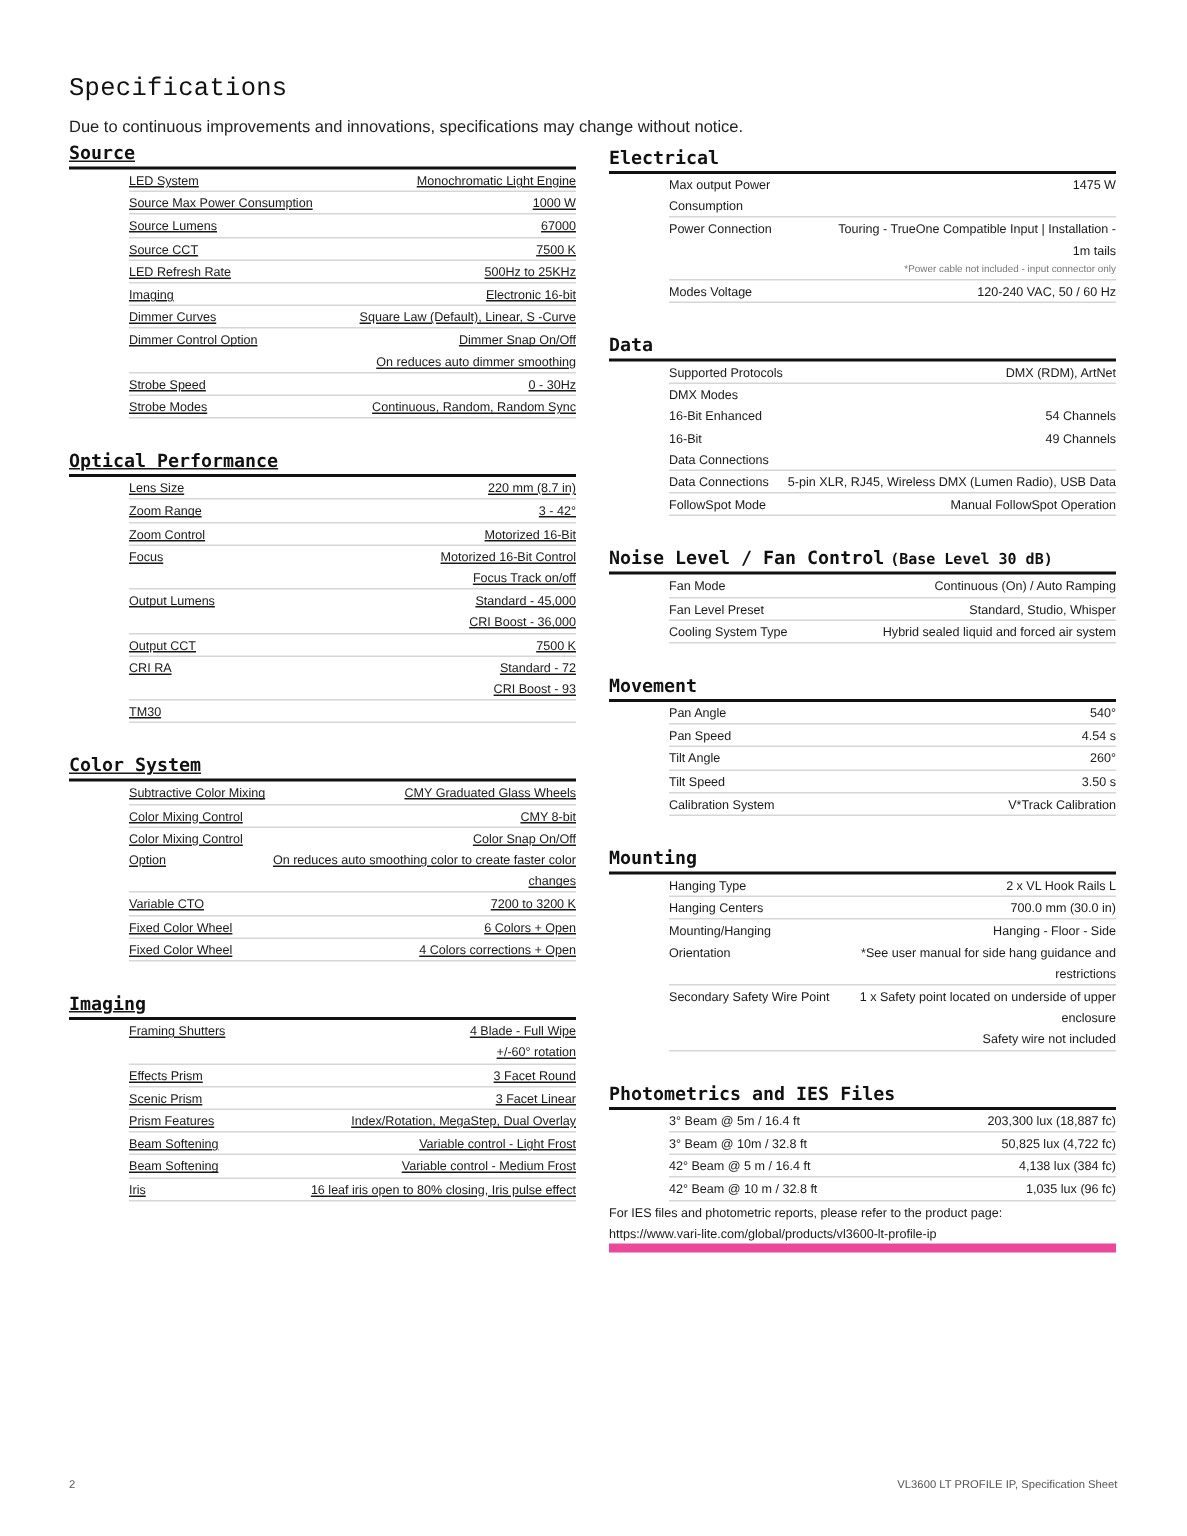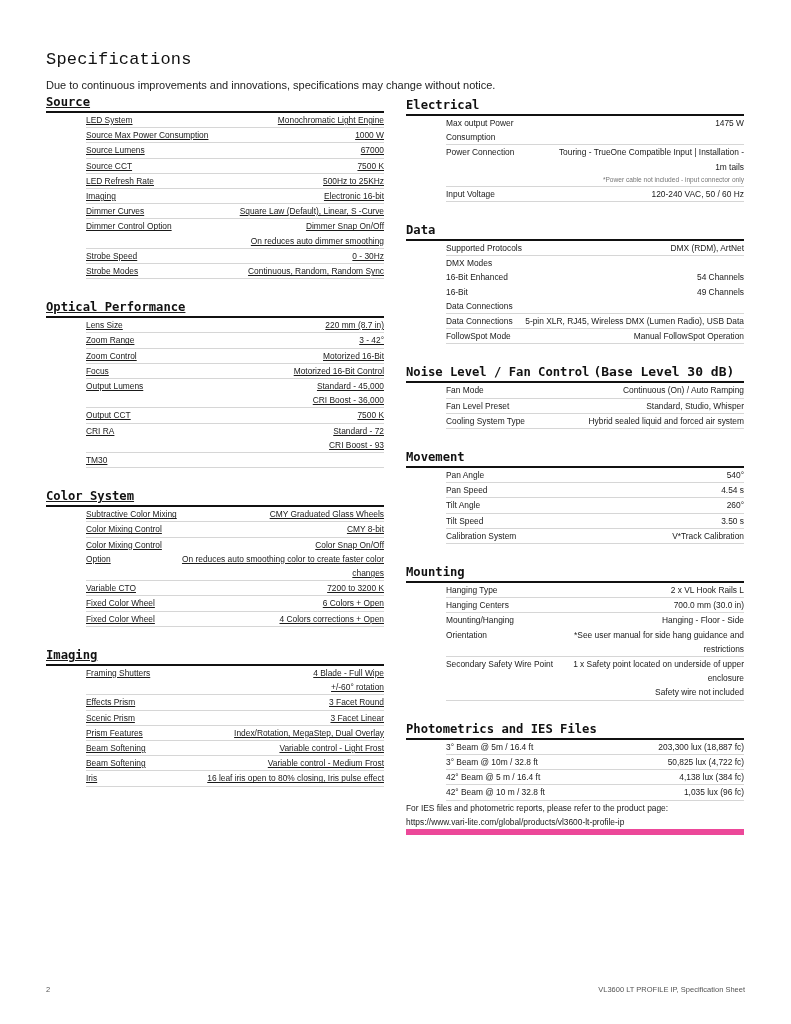--- a/index.html
+++ b/index.html
@@ -19,21 +19,21 @@
   .col { position: absolute; width: 338px; }
   .col-left { left: 46px; top: 94px; text-decoration: underline; }
   .col-right { left: 406px; top: 97px; }
   .section { margin-bottom: 20px; }
   .section-title {
     font-family: "DejaVu Sans Mono", monospace; font-weight: bold;
     font-size: 12.2px; color: #111; height: 16px; line-height: 16px;
     border-bottom: 2.5px solid #111; padding-bottom: 1px; margin-bottom: 0;
     white-space: nowrap;
   }
-  .section-title .sub { font-size: 13px; font-weight: bold; margin-left: 4px; }
+  .section-title .sub { font-size: 10px; font-weight: bold; margin-left: 4px; }
   .row {
     display: flex; justify-content: space-between; align-items: flex-start;
     border-bottom: 1px solid #d6d6d6; font-size: 8.4px; line-height: 14.2px; margin-left: 40px;
   }
   .row.nob { border-bottom: none; }
   .row .label { flex: 0 0 auto; white-space: nowrap; padding-right: 6px; }
   .row .label.wrap { white-space: normal; width: 108px; }
   .row .value { text-align: right; flex: 1 1 auto; }
   .row .value .line { display: block; }
   .row .value .note { display: block; font-size: 6.6px; color: #777; line-height: 12px; }
@@ -136,20 +136,21 @@
         <div class="row">
           <div class="label">Zoom Control</div>
           <div class="value">
             <span class="line">Motorized 16-Bit</span>
           </div>
         </div>
         <div class="row">
           <div class="label">Focus</div>
           <div class="value">
             <span class="line">Motorized 16-Bit Control</span>
+            <span class="line">Focus Track on/off</span>
           </div>
         </div>
         <div class="row">
           <div class="label">Output Lumens</div>
           <div class="value">
             <span class="line">Standard - 45,000</span>
             <span class="line">CRI Boost - 36,000</span>
           </div>
         </div>
         <div class="row">
@@ -280,21 +281,21 @@
         </div>
         <div class="row">
           <div class="label">Power Connection</div>
           <div class="value">
             <span class="line">Touring - TrueOne Compatible Input | Installation -</span>
             <span class="line">1m tails</span>
             <span class="note">*Power cable not included - input connector only</span>
           </div>
         </div>
         <div class="row">
-          <div class="label">Input Voltage</div>
+          <div class="label">Modes Voltage</div>
           <div class="value">
             <span class="line">120-240 VAC, 50 / 60 Hz</span>
           </div>
         </div>
       </div>
   </div>
   <div class="section">
     <div class="section-title">Data</div>
     <div class="rows">
         <div class="row">

